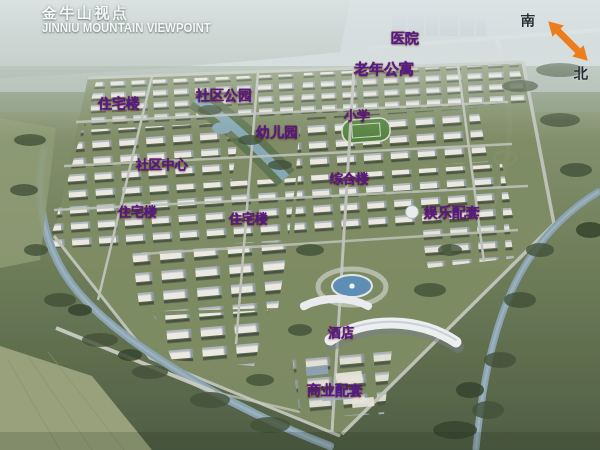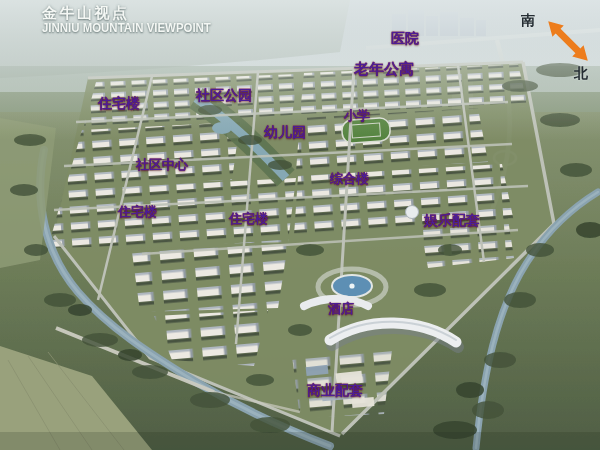--- a/index.html
+++ b/index.html
@@ -215,23 +215,23 @@
   <span class="compass-text" style="left:521px; top:13px;">南</span>
   <svg class="compass-arrow" width="56" height="22" viewBox="0 0 56 22">
     <polygon points="0,11 14,3 14,7.5 42,7.5 42,3 56,11 42,19 42,14.5 14,14.5 14,19" fill="#ed7d1d"></polygon>
   </svg>
   <span class="compass-text" style="left:574px; top:66px;">北</span>
 
   <div class="map-label" style="left:391px; top:31px;">医院</div>
   <div class="map-label fs15" style="left:354px; top:61px;">老年公寓</div>
   <div class="map-label" style="left:98px;  top:96px;">住宅楼</div>
   <div class="map-label" style="left:196px; top:88px;">社区公园</div>
-  <div class="map-label" style="left:264px; top:125px;">幼儿园</div>
+  <div class="map-label" style="left:256px; top:125px;">幼儿园</div>
   <div class="map-label fs13" style="left:344px; top:109px;text-align:center;">小学</div>
   <div class="map-label fs13" style="left:136px; top:158px;">社区中心</div>
   <div class="map-label fs13" style="left:330px; top:172px;">综合楼</div>
   <div class="map-label fs13" style="left:118px; top:205px;">住宅楼</div>
   <div class="map-label fs13" style="left:229px; top:212px;">住宅楼</div>
-  <div class="map-label" style="left:424px; top:213px;">娱乐配套</div>
-  <div class="map-label fs13" style="left:328px; top:302px;">酒店</div>
+  <div class="map-label" style="left:424px; top:206px;font-family:Liberation Serif, serif;">娱乐配套</div>
+  <div class="map-label fs13" style="left:328px; top:326px;">酒店</div>
   <div class="map-label" style="left:307px; top:383px;">商业配套</div>
 
 </div>
 
 </body></html>

